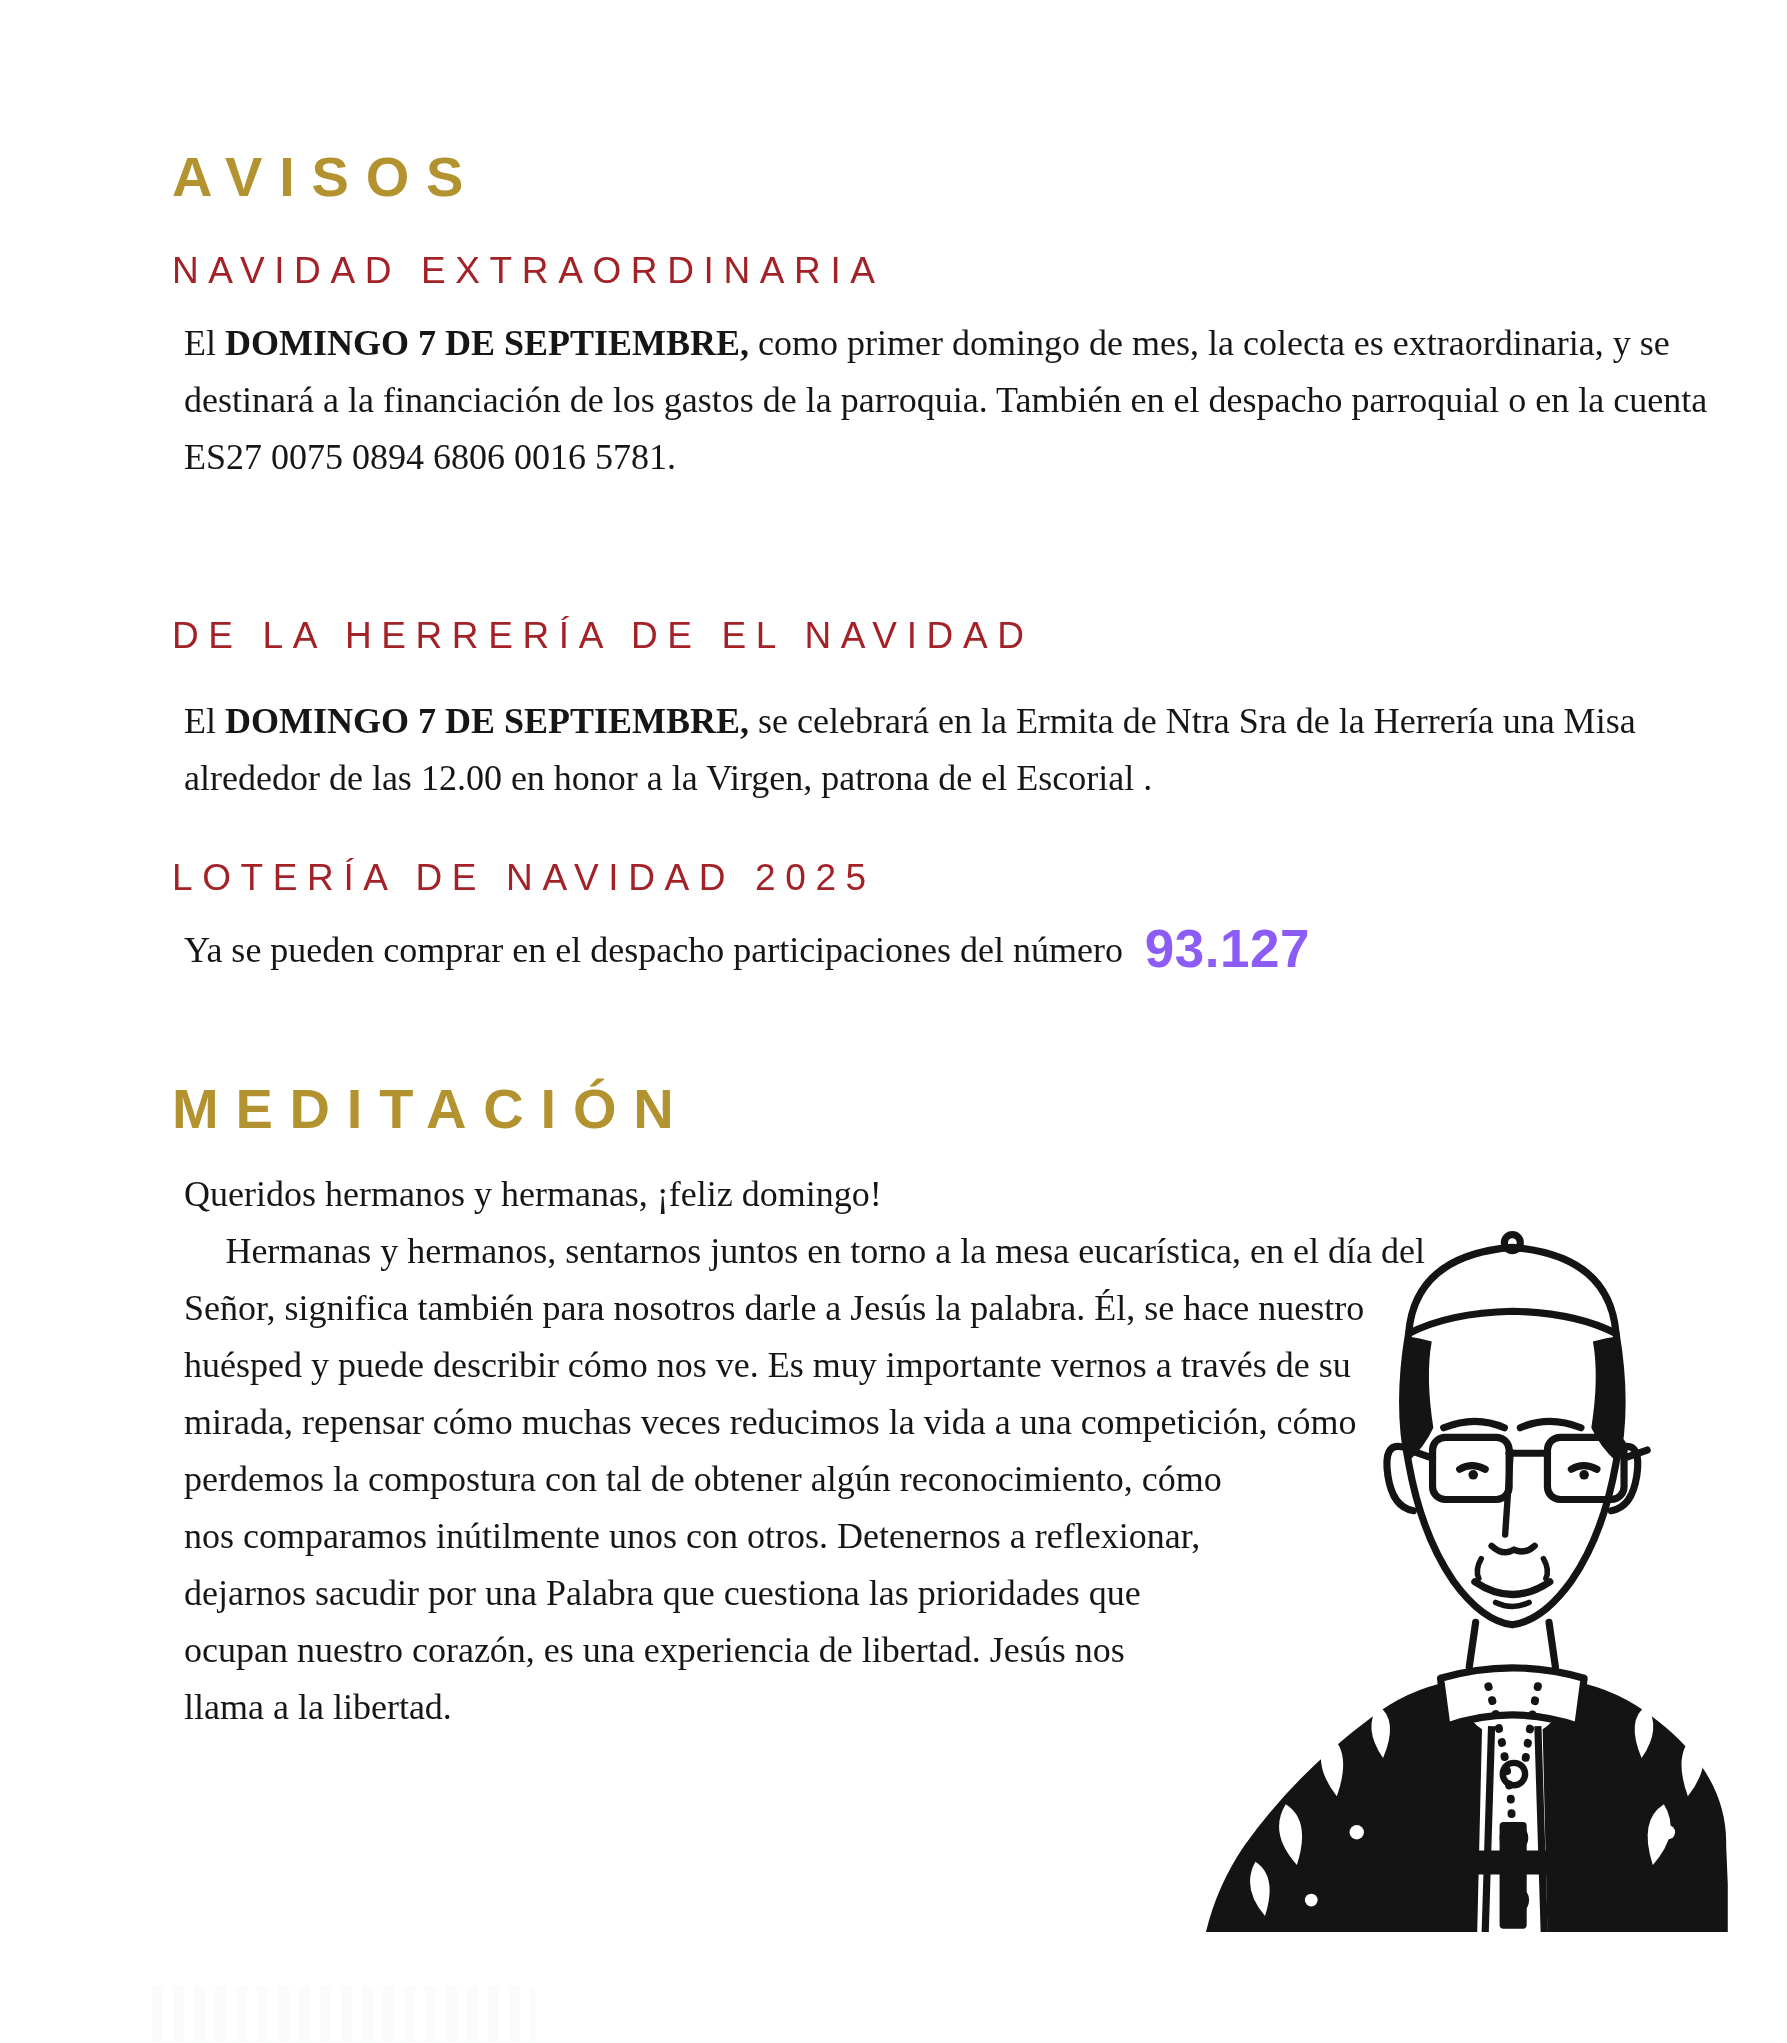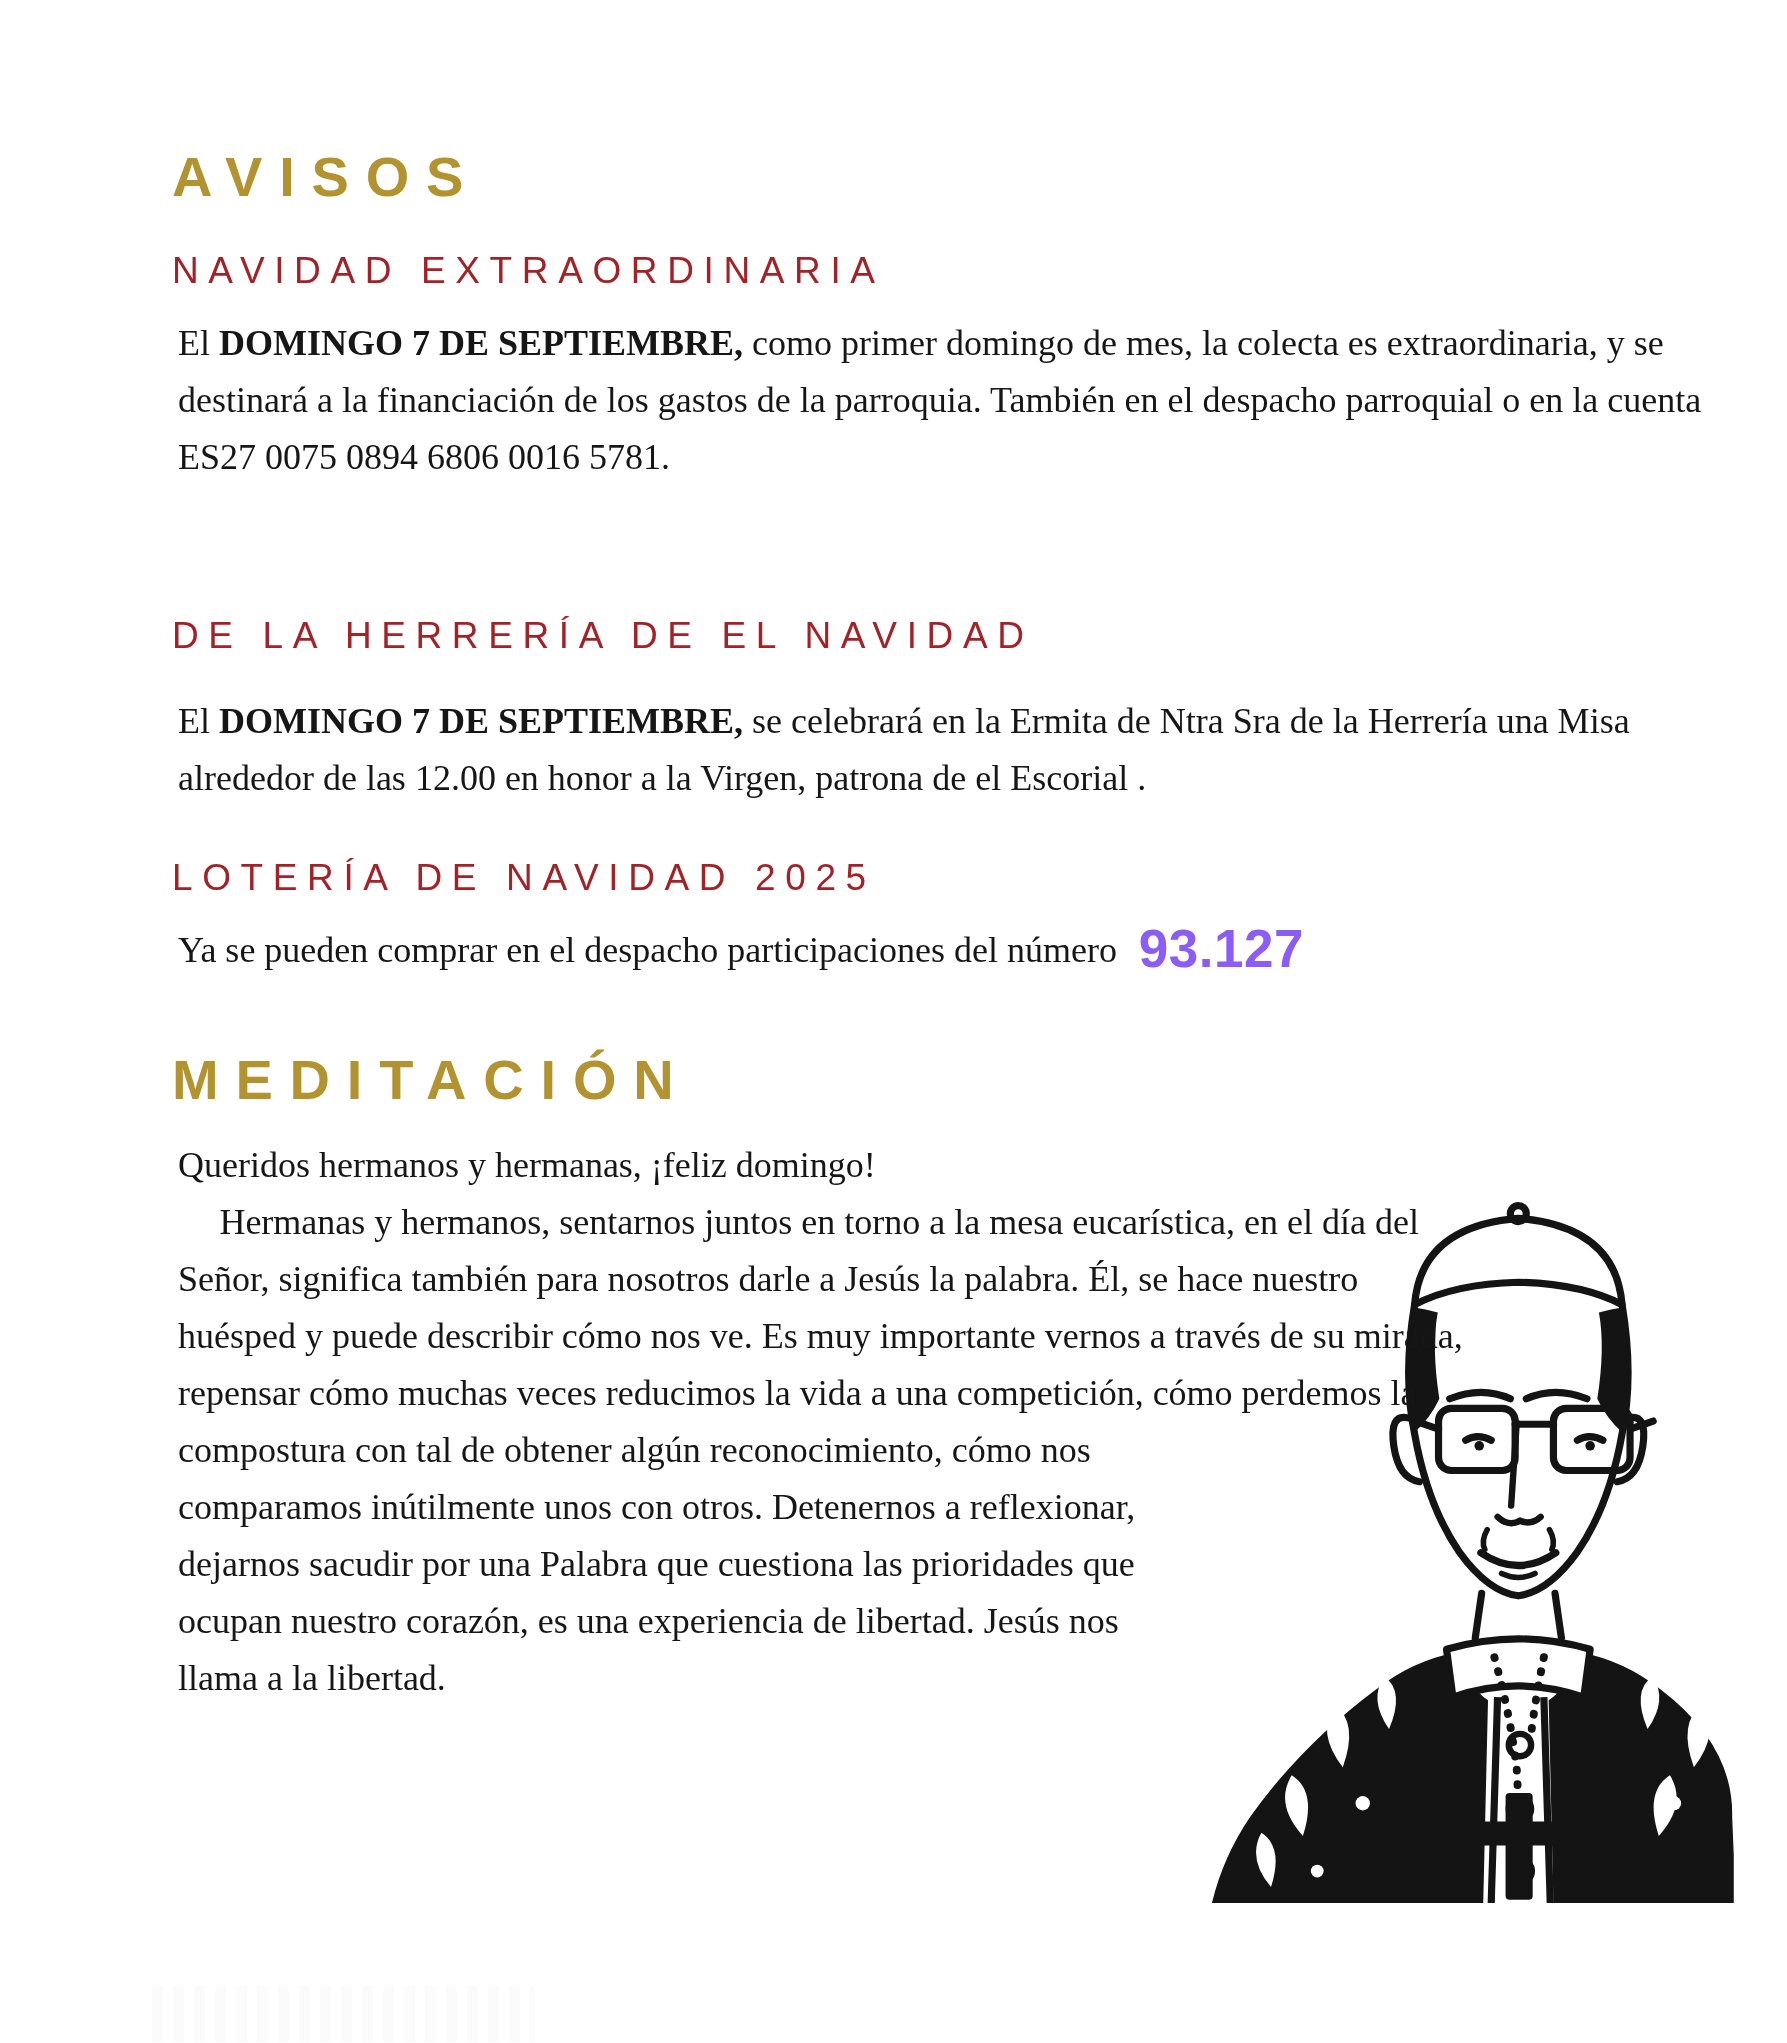--- a/index.html
+++ b/index.html
@@ -36,30 +36,30 @@
     color:#a32227;
     margin:0;
   }
   .h-red.single{line-height:1.1;}
   
   .body-text{
     font-family:"Liberation Serif", serif;
     font-size:36px;
     line-height:57px;
     color:#161616;
-    margin:6px;
+    margin:12px;
   }
   .body-text strong{font-weight:700;}
   .max-measure{max-width:1540px;}
   
   .mt-colecta{margin-top:44px;}
   .mt-para{margin-top:24px;}
   .mt-section{margin-top:51px;}
   .mt-loteria-para{margin-top:21px;}
-  .mt-meditacion{margin-top:72px;}
+  .mt-meditacion{margin-top:101px;}
   .mt-mensaje{margin-top:37px;}
   .mt-medbody{margin-top:27px;}
   
   .big-number{
     font-family:"Liberation Sans", sans-serif;
     font-weight:700;
     font-size:53px;
     color:#8b5cf6;
     letter-spacing:0.01em;
     margin-left:12.8px;

